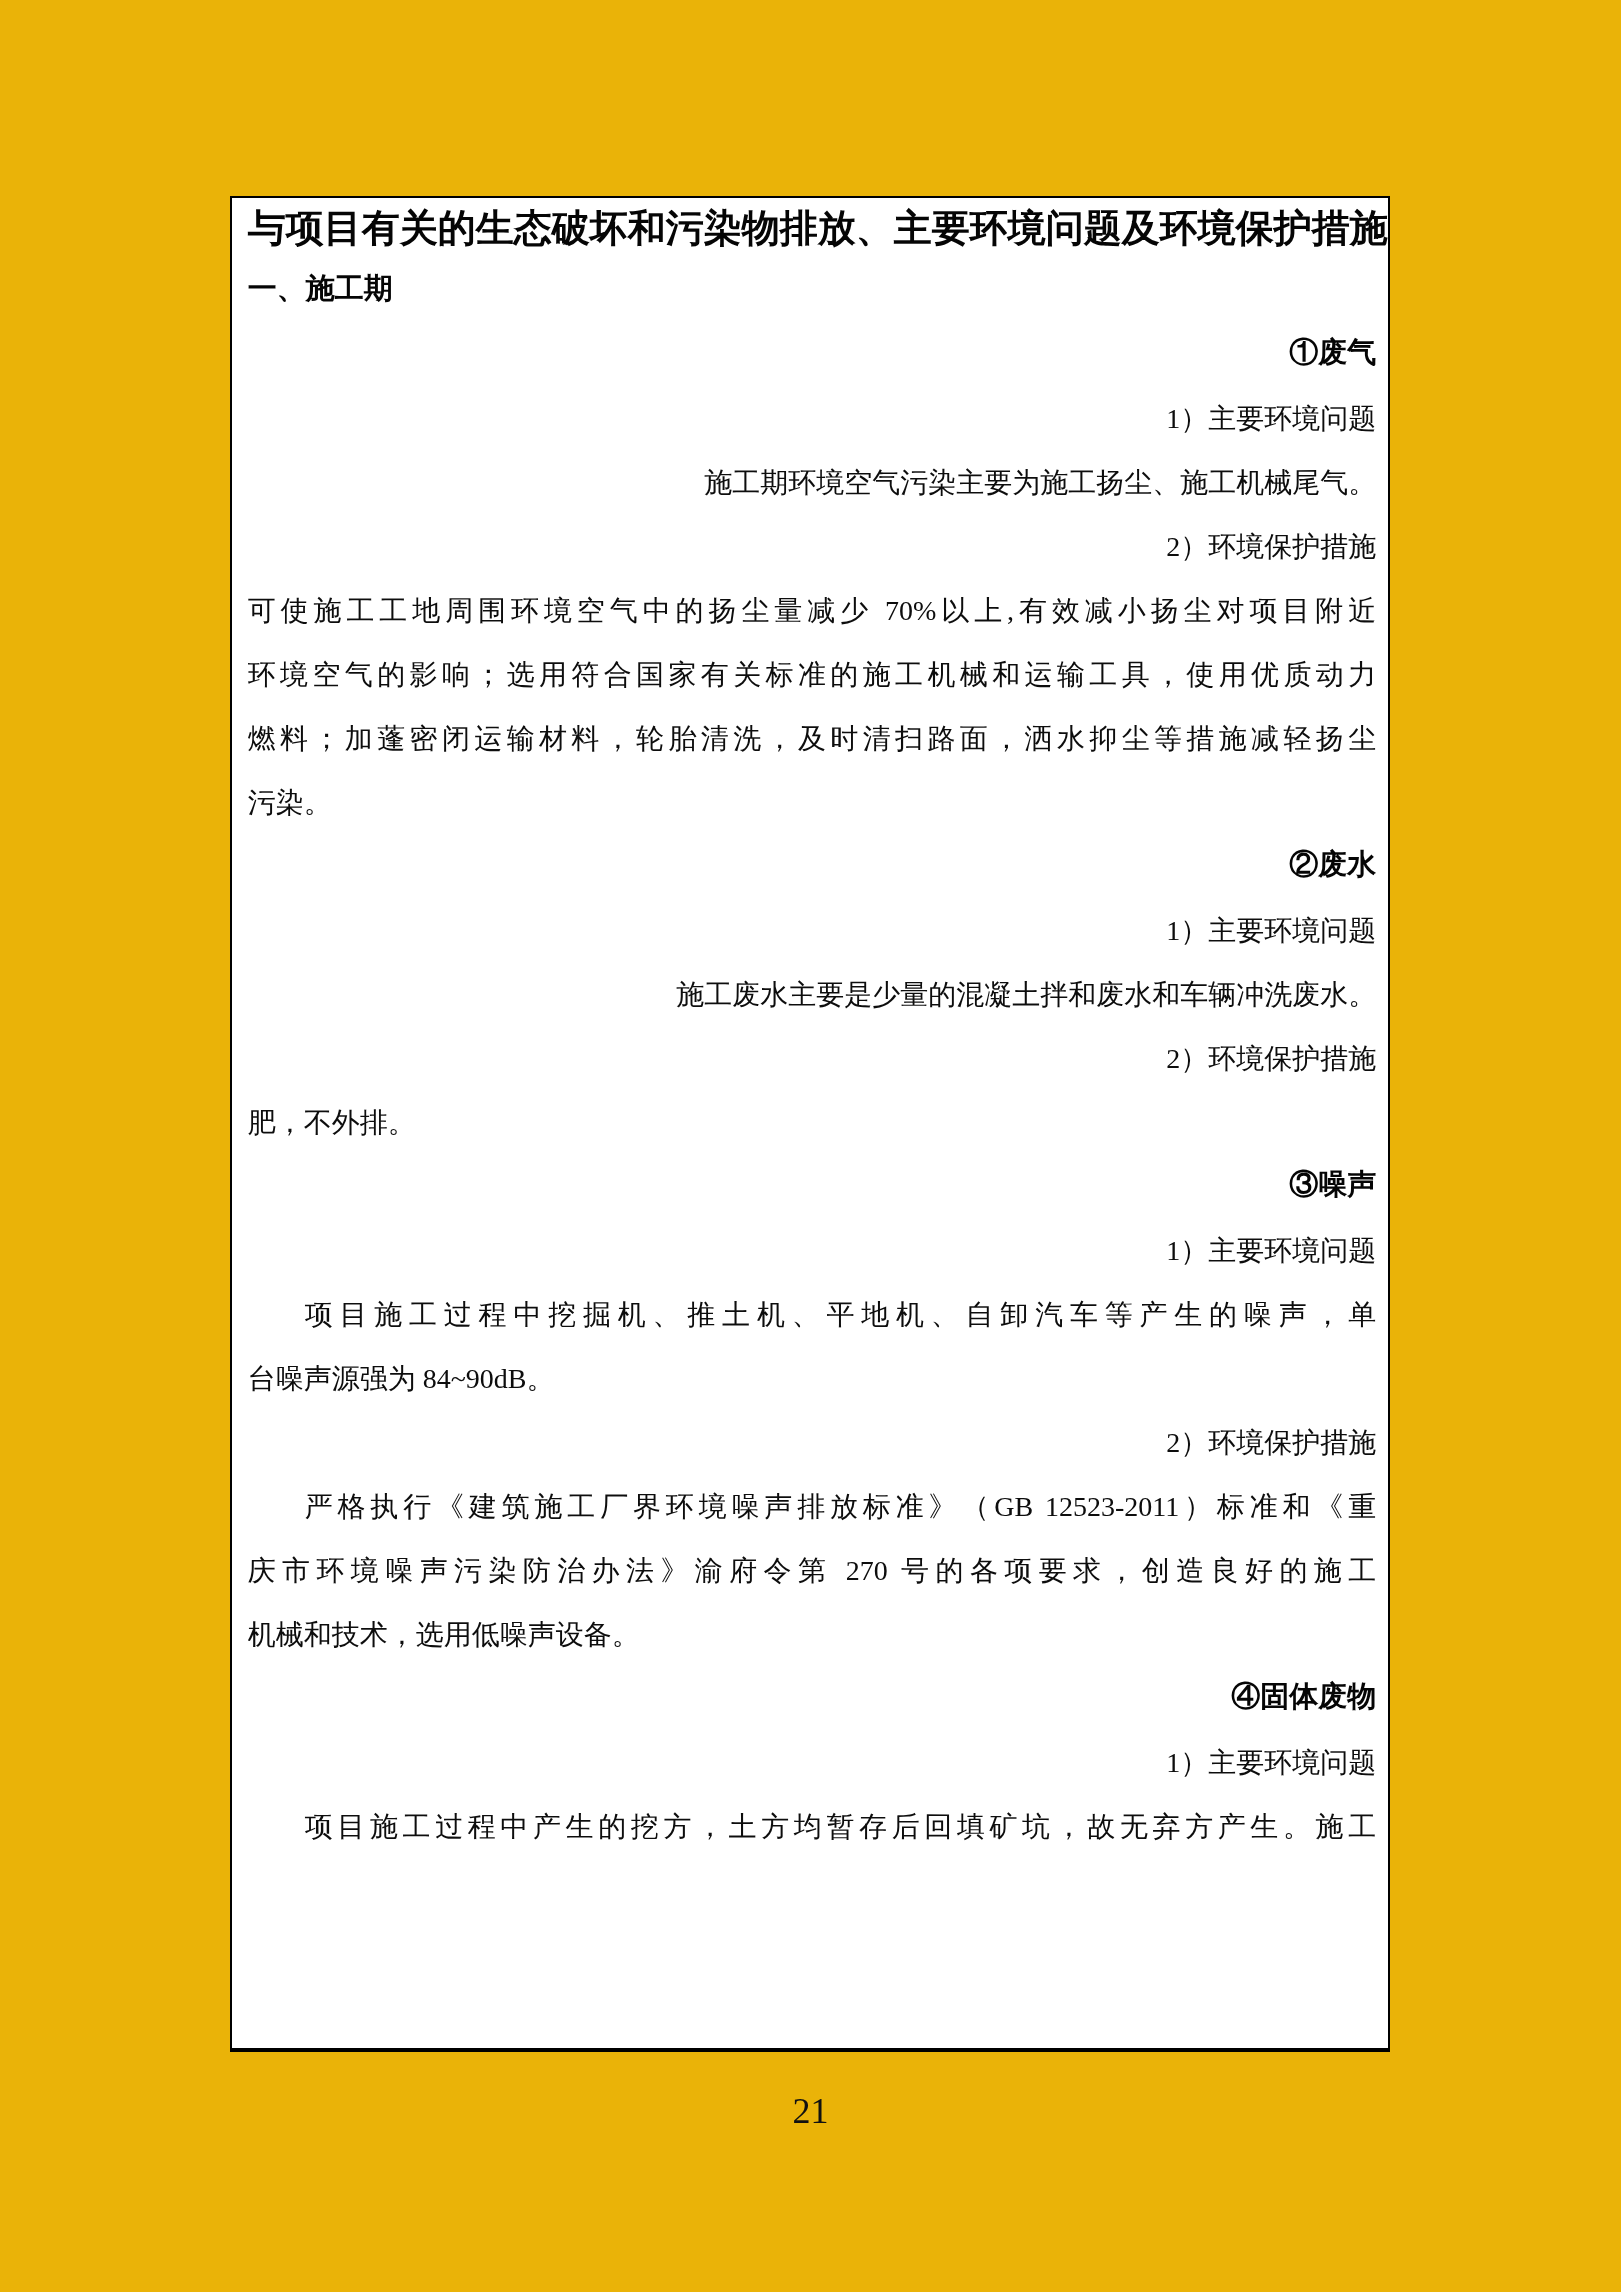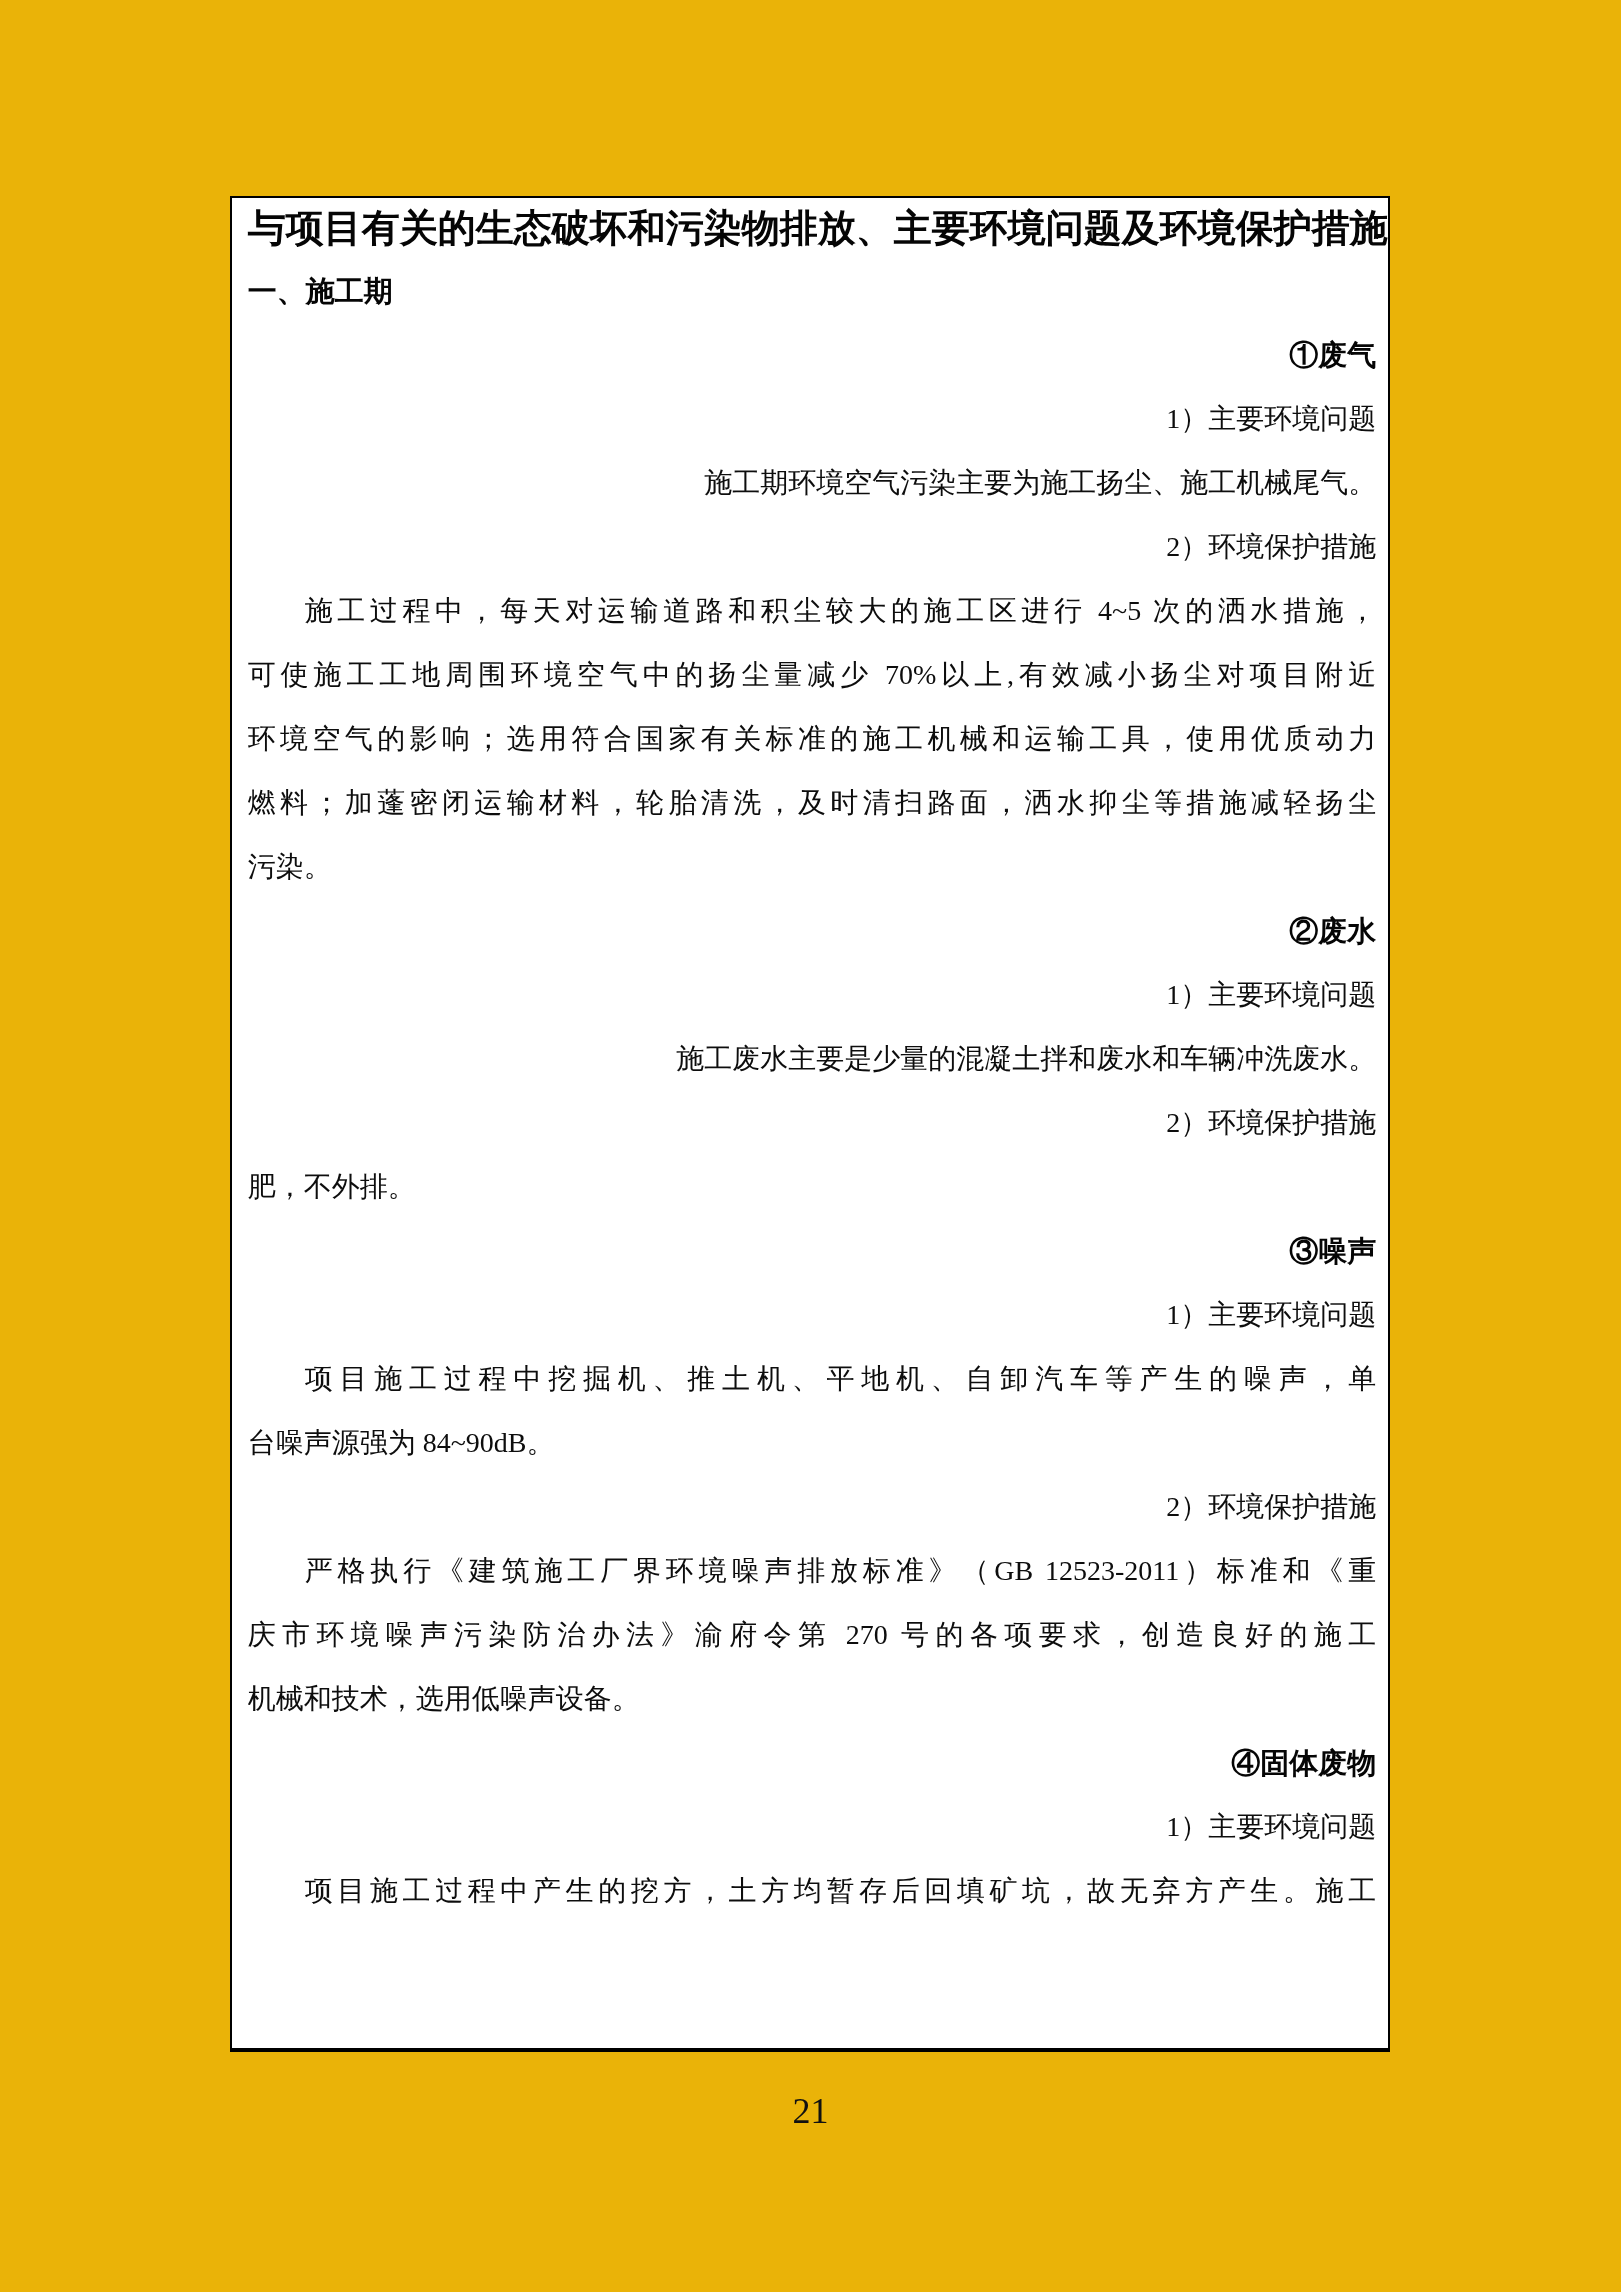--- a/index.html
+++ b/index.html
@@ -42,21 +42,21 @@
     width: 100%;
   }
   .line {
     font-size: 28px;
     line-height: 64px;
     height: 64px;
     overflow: hidden;
     color: #0d0d0d;
   }
   .line.bold-heading {
-    font-family: Liberation Serif, serif;
+    font-family: Liberation Mono, monospace;
     font-weight: bold;
     font-size: 29px;
     color: #050505;
   }
   .line.indent2 {
     padding-left: 57px;
     text-align: right;
   }
   .line.justify {
     text-align: justify;
@@ -79,21 +79,20 @@
 <div class="page">
 
   <div class="doc-box">
     <div class="doc-title">与项目有关的生态破坏和污染物排放、主要环境问题及环境保护措施</div>
     <div class="doc-lines">
         <div class="line bold-heading">一、施工期</div>
         <div class="line bold-heading indent2">①废气</div>
         <div class="line indent2">1）主要环境问题</div>
         <div class="line indent2">施工期环境空气污染主要为施工扬尘、施工机械尾气。</div>
         <div class="line indent2">2）环境保护措施</div>
-        <div class="line indent2 justify">施工过程中，每天对运输道路和积尘较大的施工区进行 4~5 次的洒水措施，</div>
         <div class="line justify">可使施工工地周围环境空气中的扬尘量减少 70%以上,有效减小扬尘对项目附近</div>
         <div class="line justify">环境空气的影响；选用符合国家有关标准的施工机械和运输工具，使用优质动力</div>
         <div class="line justify">燃料；加蓬密闭运输材料，轮胎清洗，及时清扫路面，洒水抑尘等措施减轻扬尘</div>
         <div class="line">污染。</div>
         <div class="line bold-heading indent2">②废水</div>
         <div class="line indent2">1）主要环境问题</div>
         <div class="line indent2">施工废水主要是少量的混凝土拌和废水和车辆冲洗废水。</div>
         <div class="line indent2">2）环境保护措施</div>
         <div class="line">肥，不外排。</div>
         <div class="line bold-heading indent2">③噪声</div>

